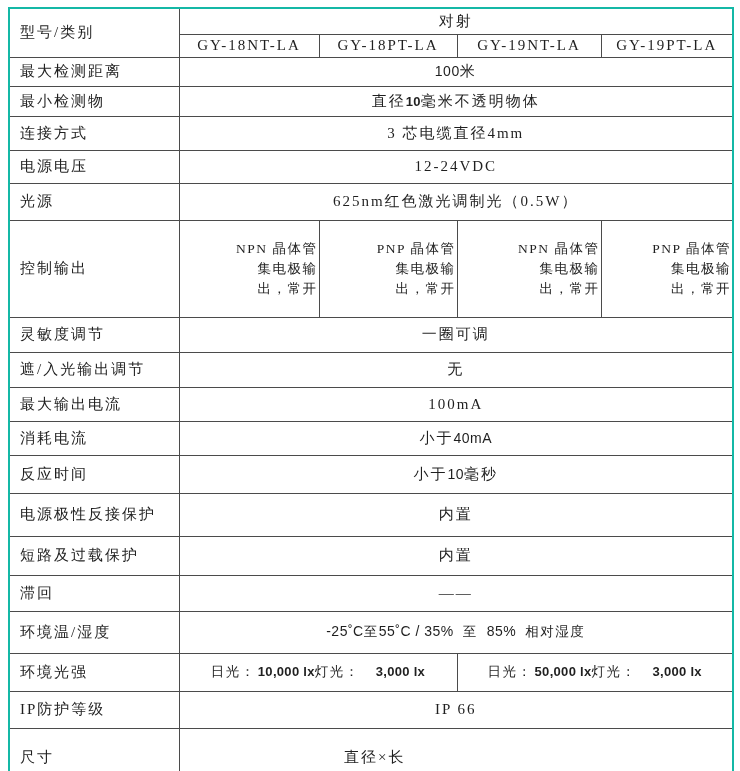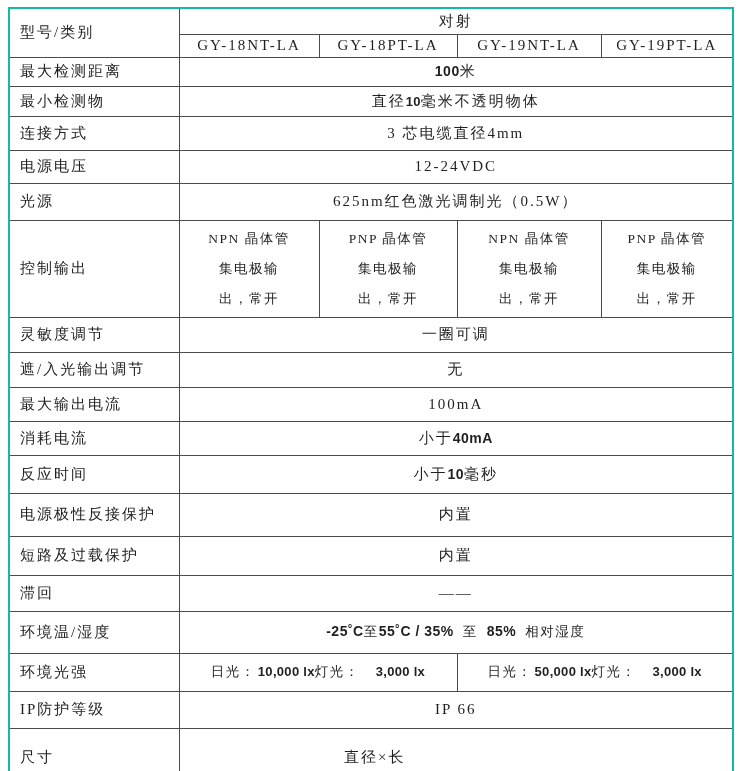--- a/index.html
+++ b/index.html
@@ -32,28 +32,28 @@
     text-align:center;
     font-size:15px;
     letter-spacing:2px;
   }
   .duishe{letter-spacing:4px;}
   .model{font-size:14px;letter-spacing:1.5px;margin-top:21px;}
   .latin{font-size:14.5px;letter-spacing:2px;margin-top:39px;}
   .ctrl{
     font-size:13.5px;
     letter-spacing:1.5px;
-    line-height:30px;
+    line-height:20px;
     white-space:pre-line;
-    text-align:center;
+    text-align:right;
   }
   .small{font-size:13.5px;letter-spacing:1.5px;}
   .num{
     font-family:"Liberation Sans","DejaVu Sans",sans-serif;
-    font-weight:bold;
+    font-weight:normal;
     letter-spacing:0.5px;
     font-size:14px;
   }
   .num13{
     font-family:"Liberation Sans","DejaVu Sans",sans-serif;
     font-weight:bold;
     letter-spacing:0.3px;
     font-size:13px;
   }
   .cn13{font-size:13.5px;letter-spacing:1.5px;}

